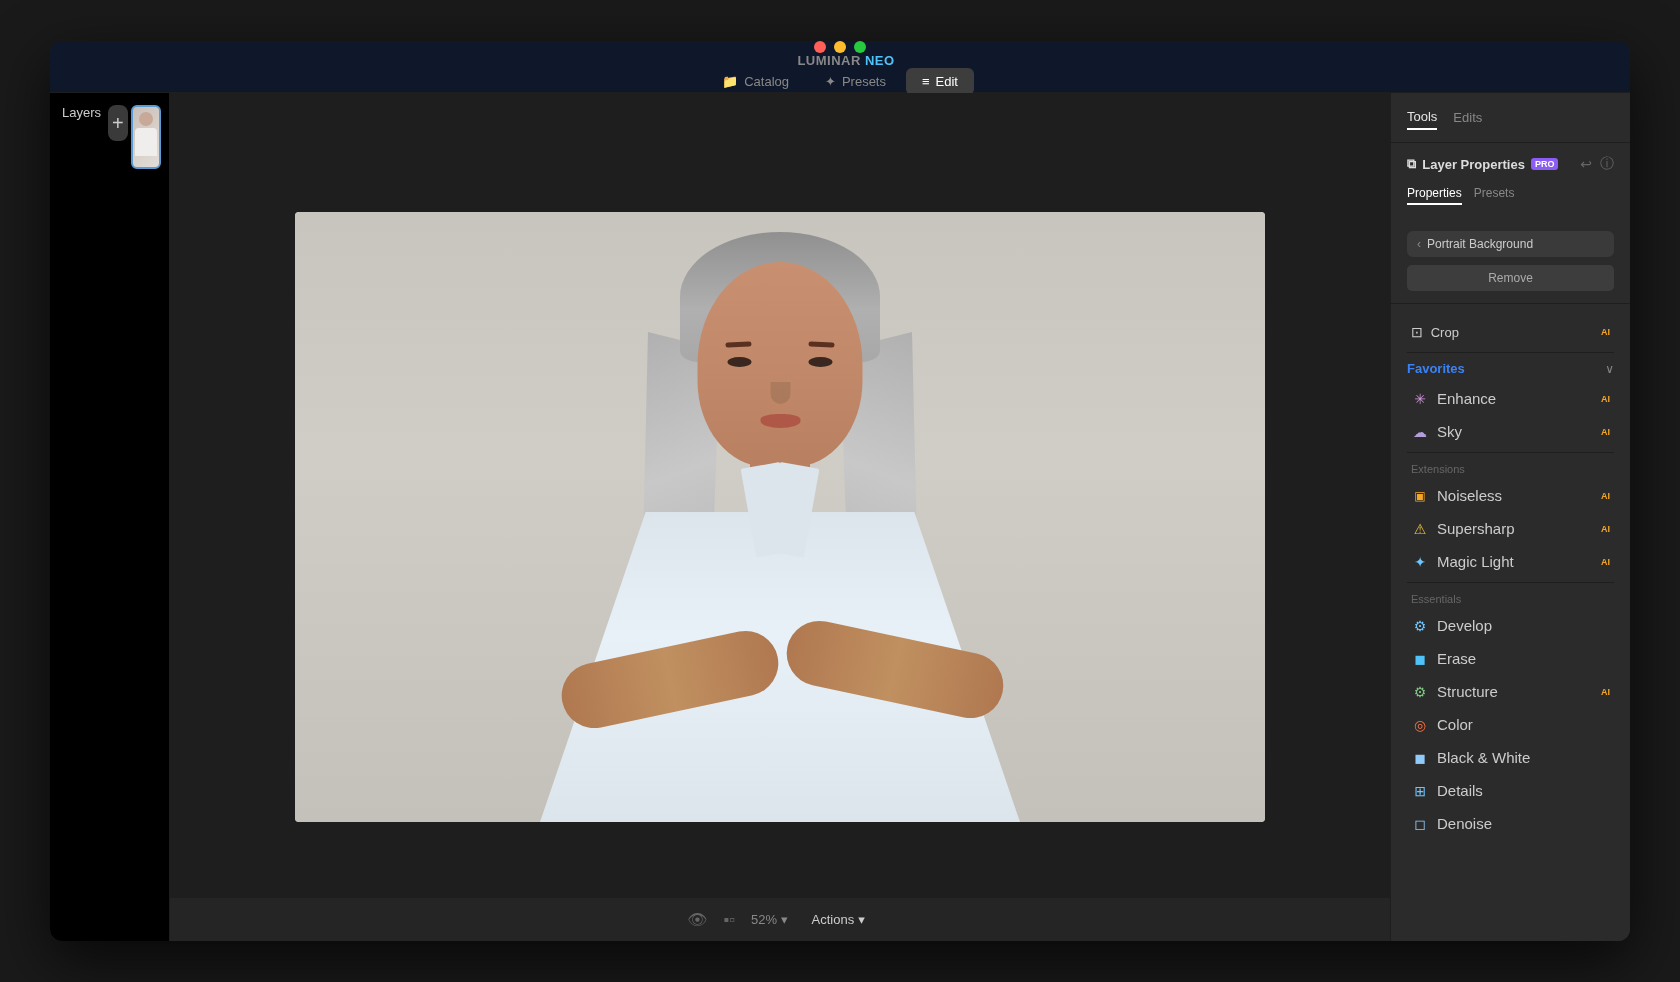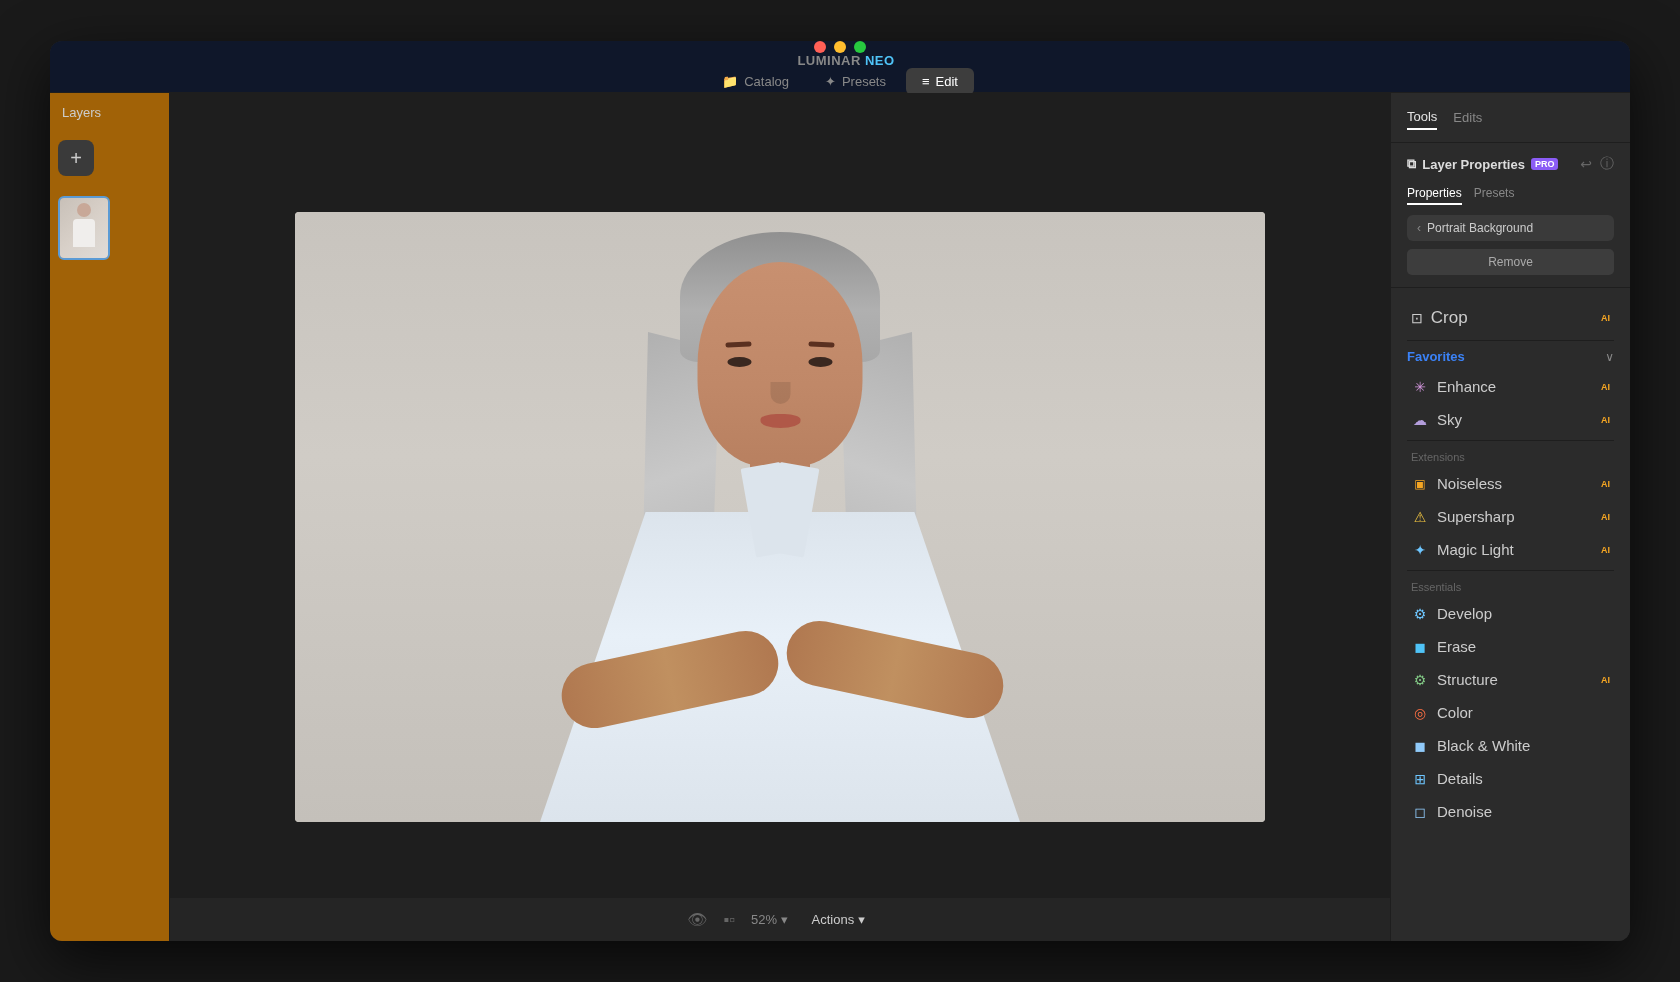--- a/index.html
+++ b/index.html
@@ -106,26 +106,25 @@
     }
     
     .main-content {
       flex: 1;
       display: flex;
       overflow: hidden;
     }
     
     .layers-panel {
       width: 120px;
-      background: #a16207;
+      background: #000000;
       border-right: 1px solid #1e1e1e;
       display: flex;
-      flex-direction: column;
       padding: 12px 8px;
-      gap: 20px;
+      gap: 3px;
     }
     .layers-header {
       color: #ccc;
       font-size: 13px;
       font-weight: 500;
       padding: 0 4px;
     }
     .add-layer-btn {
       width: 36px;
       height: 36px;
@@ -340,21 +339,21 @@
     .lp-action-btn {
       background: transparent;
       border: none;
       color: #666;
       font-size: 14px;
       cursor: pointer;
     }
     .lp-tabs {
       display: flex;
       gap: 12px;
-      margin-bottom: 10px;
+      margin-bottom: 26px;
     }
     .lp-tab {
       font-size: 12px;
       color: #888;
       cursor: pointer;
       padding: 3px 0;
     }
     .lp-tab.active {
       color: #fff;
       border-bottom: 2px solid #fff;
@@ -398,21 +397,21 @@
       gap: 8px;
       padding: 8px 4px;
       cursor: pointer;
     }
     .crop-icon {
       color: #ccc;
       font-size: 14px;
     }
     .crop-label {
       color: #ccc;
-      font-size: 17px;
+      font-size: 13px;
       flex: 1;
     }
     .ai-badge {
       color: #f5a623;
       font-size: 9px;
       font-weight: 700;
       margin-left: 2px;
     }
     .section-header {
       display: flex;

